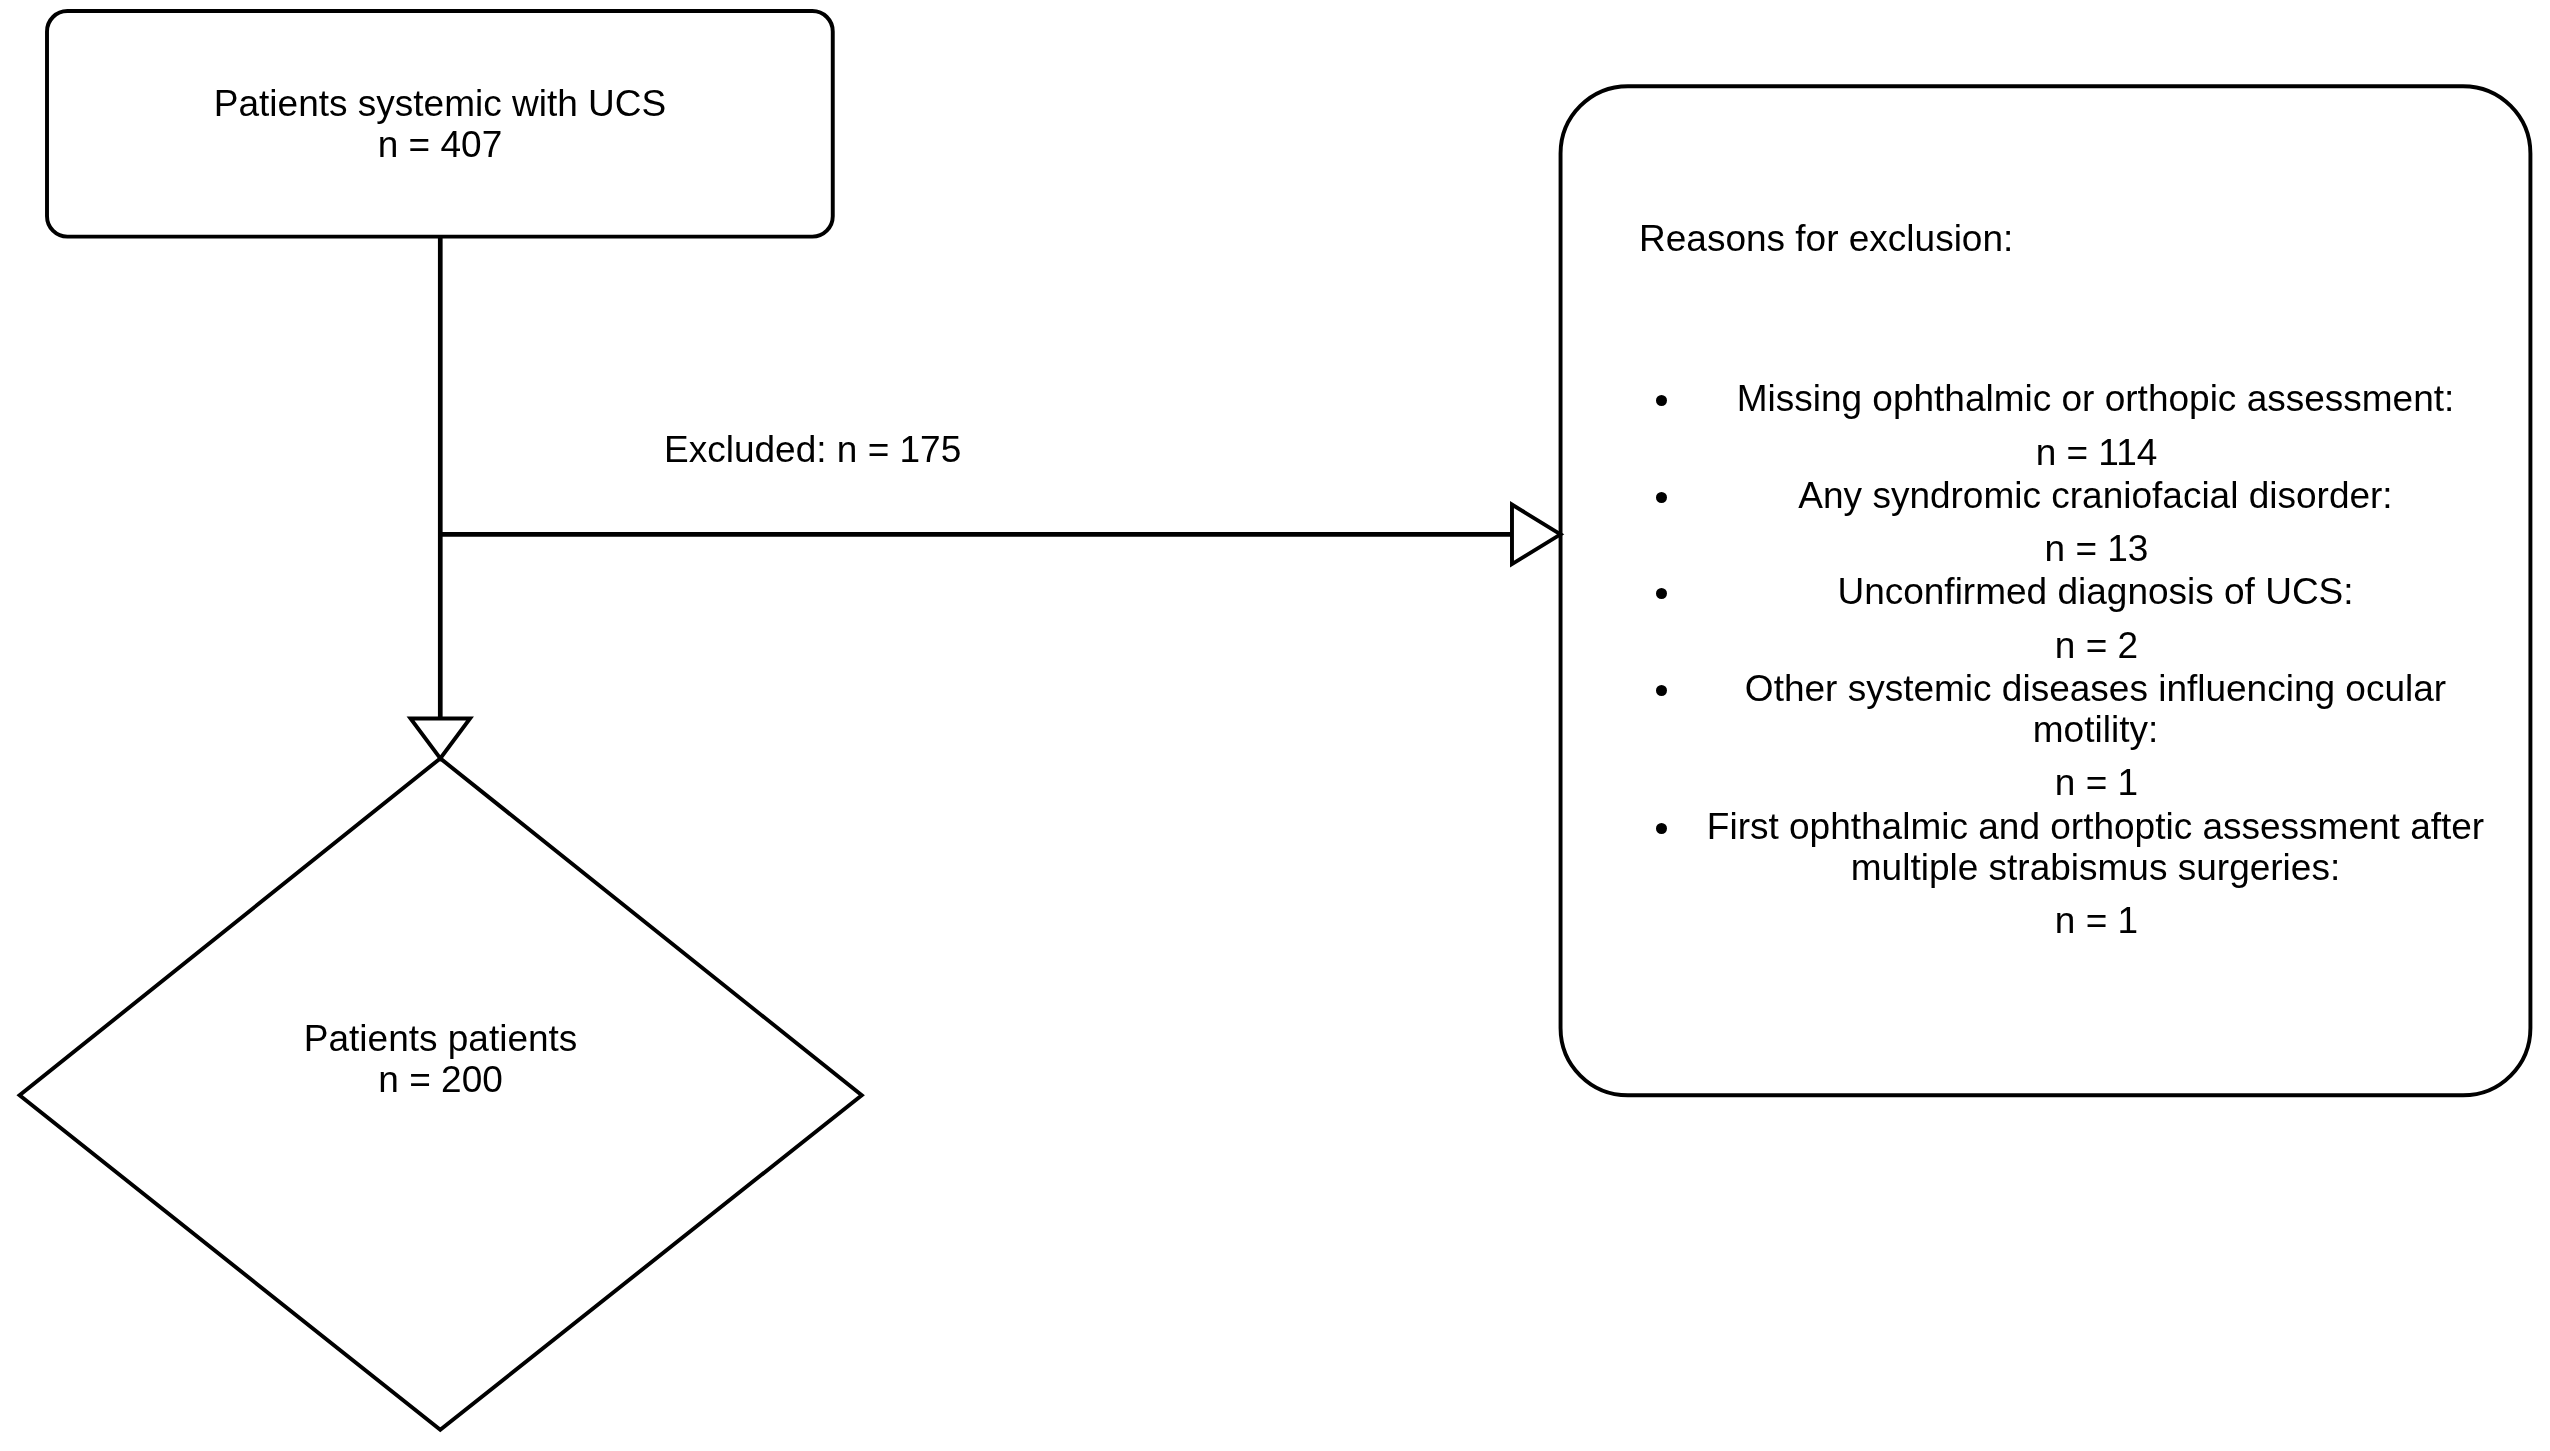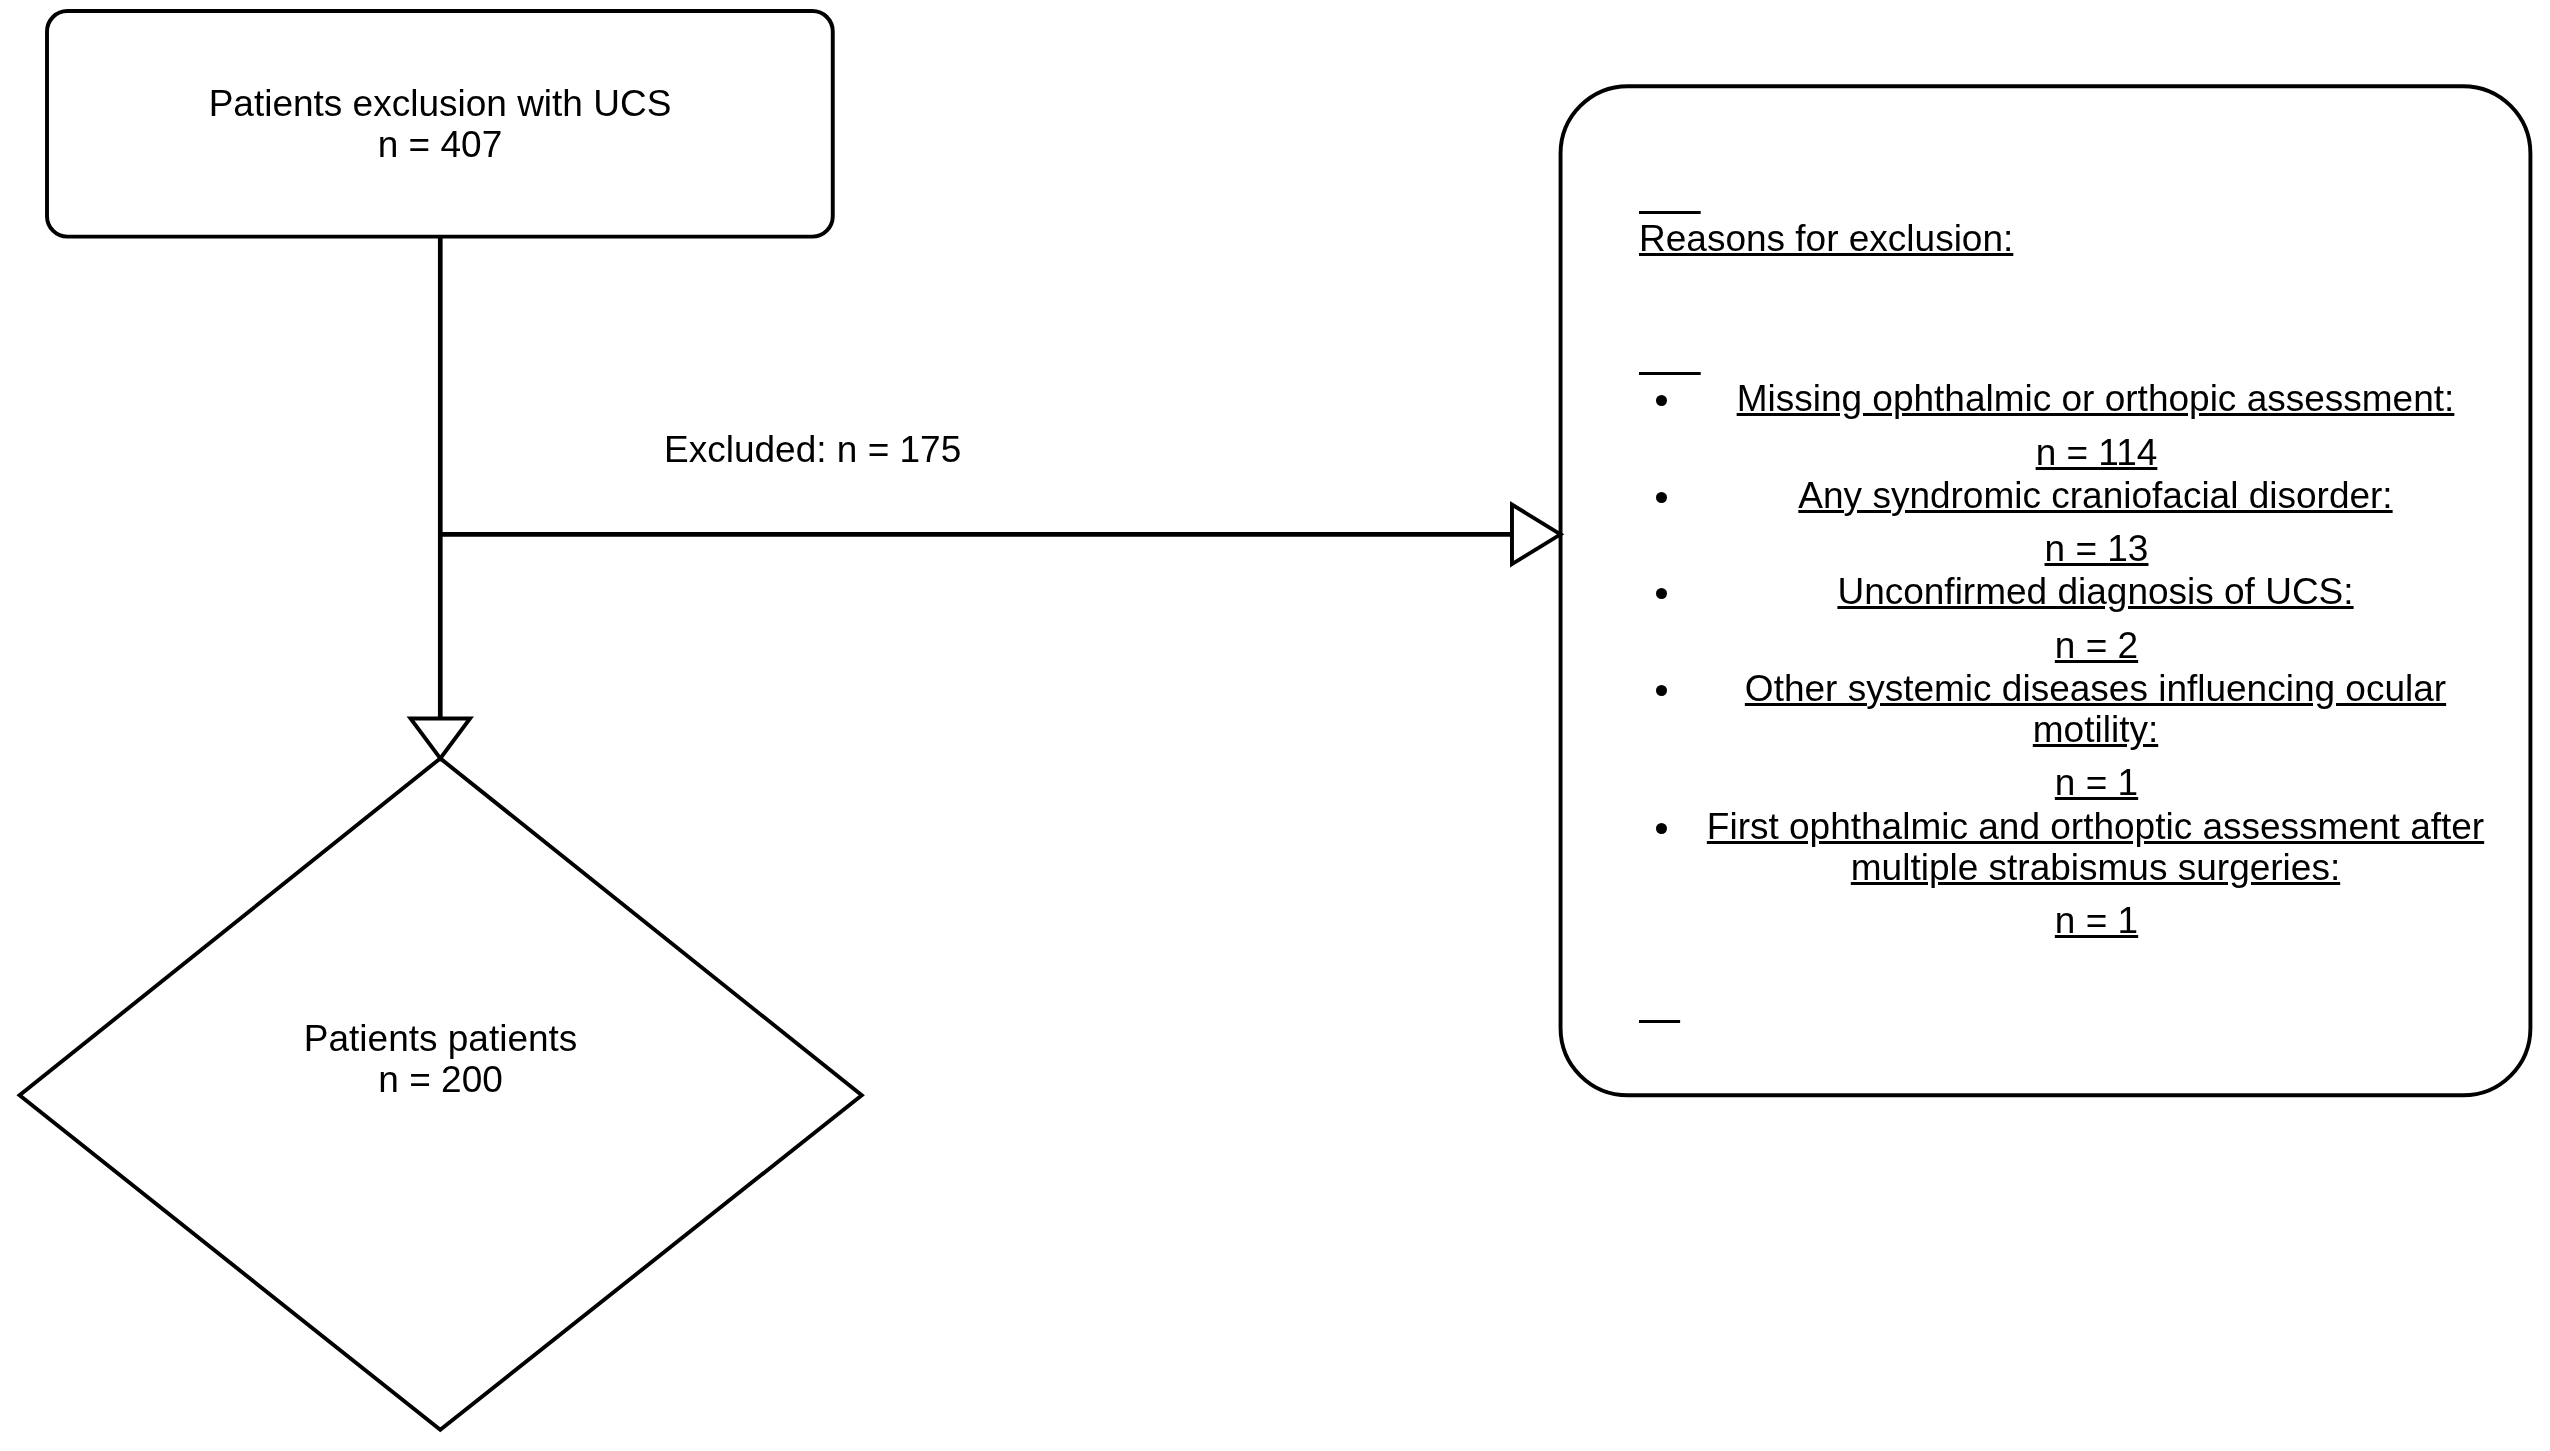--- a/index.html
+++ b/index.html
@@ -91,21 +91,20 @@
     top: 429px;
     font-size: 37px;
   }
 
   
   #exclusion-content {
     left: 1639px;
     top: 135px;
     width: 854px;
     font-size: 37px;
-    text-decoration: underline;
   }
   #exclusion-heading {
     margin: 0 0 36px 0;
     white-space: pre;
   }
   #exclusion-list {
     margin: 0;
     padding: 0;
     list-style: none;
   }
@@ -155,21 +154,21 @@
 
     <polygon class="arrow-head" points="1992,682 1930,644 1930,720"></polygon>
 
     <polygon class="arrow-head" points="562,968 524,917 600,917"></polygon>
 
   </svg>
 
   <div class="txt-layer">
 
     <div class="txt" id="box1-text">
-      <span class="line">Patients exclusion with UCS</span>
+      <span class="line">Patients systemic with UCS</span>
       <span class="line">n = 407</span>
     </div>
 
     <div class="txt" id="edge-label">Excluded: n = 175</div>
 
     <div class="txt" id="diamond-text">
       <span class="line">Patients patients</span>
       <span class="line">n = 200</span>
     </div>
 

